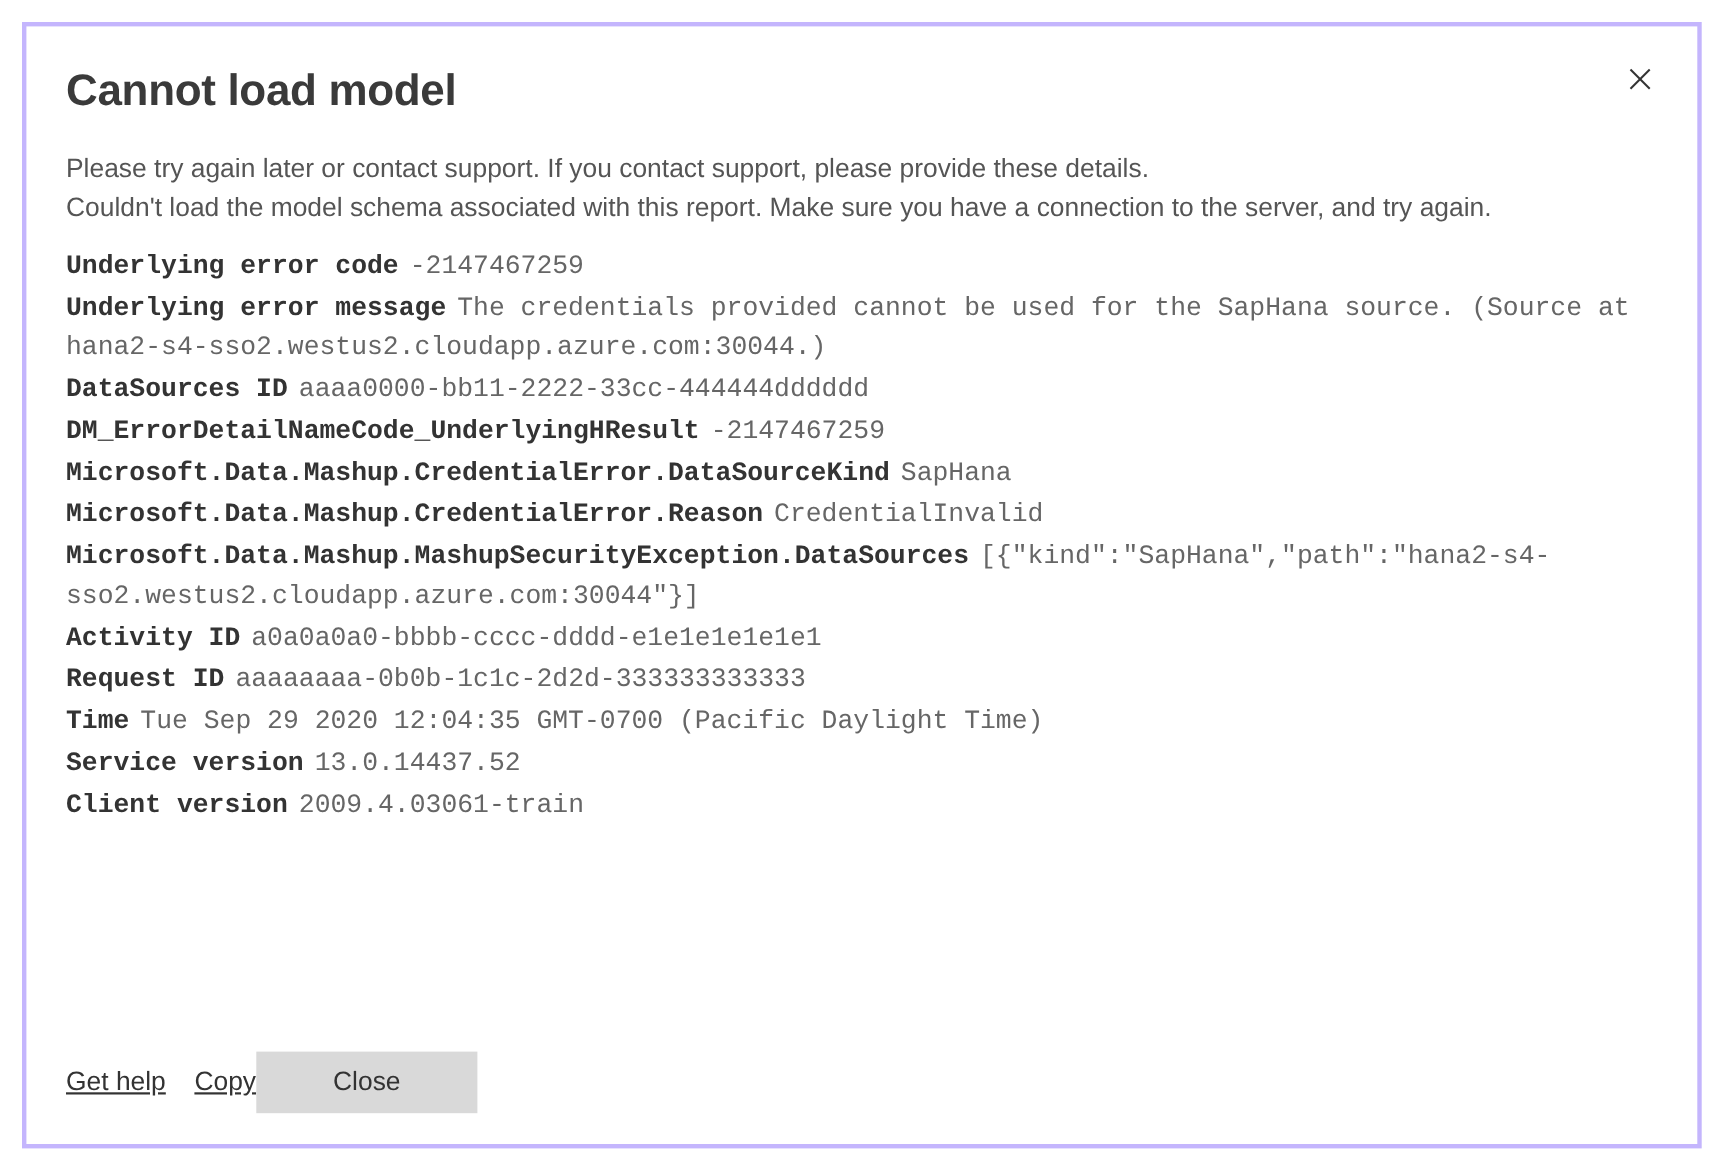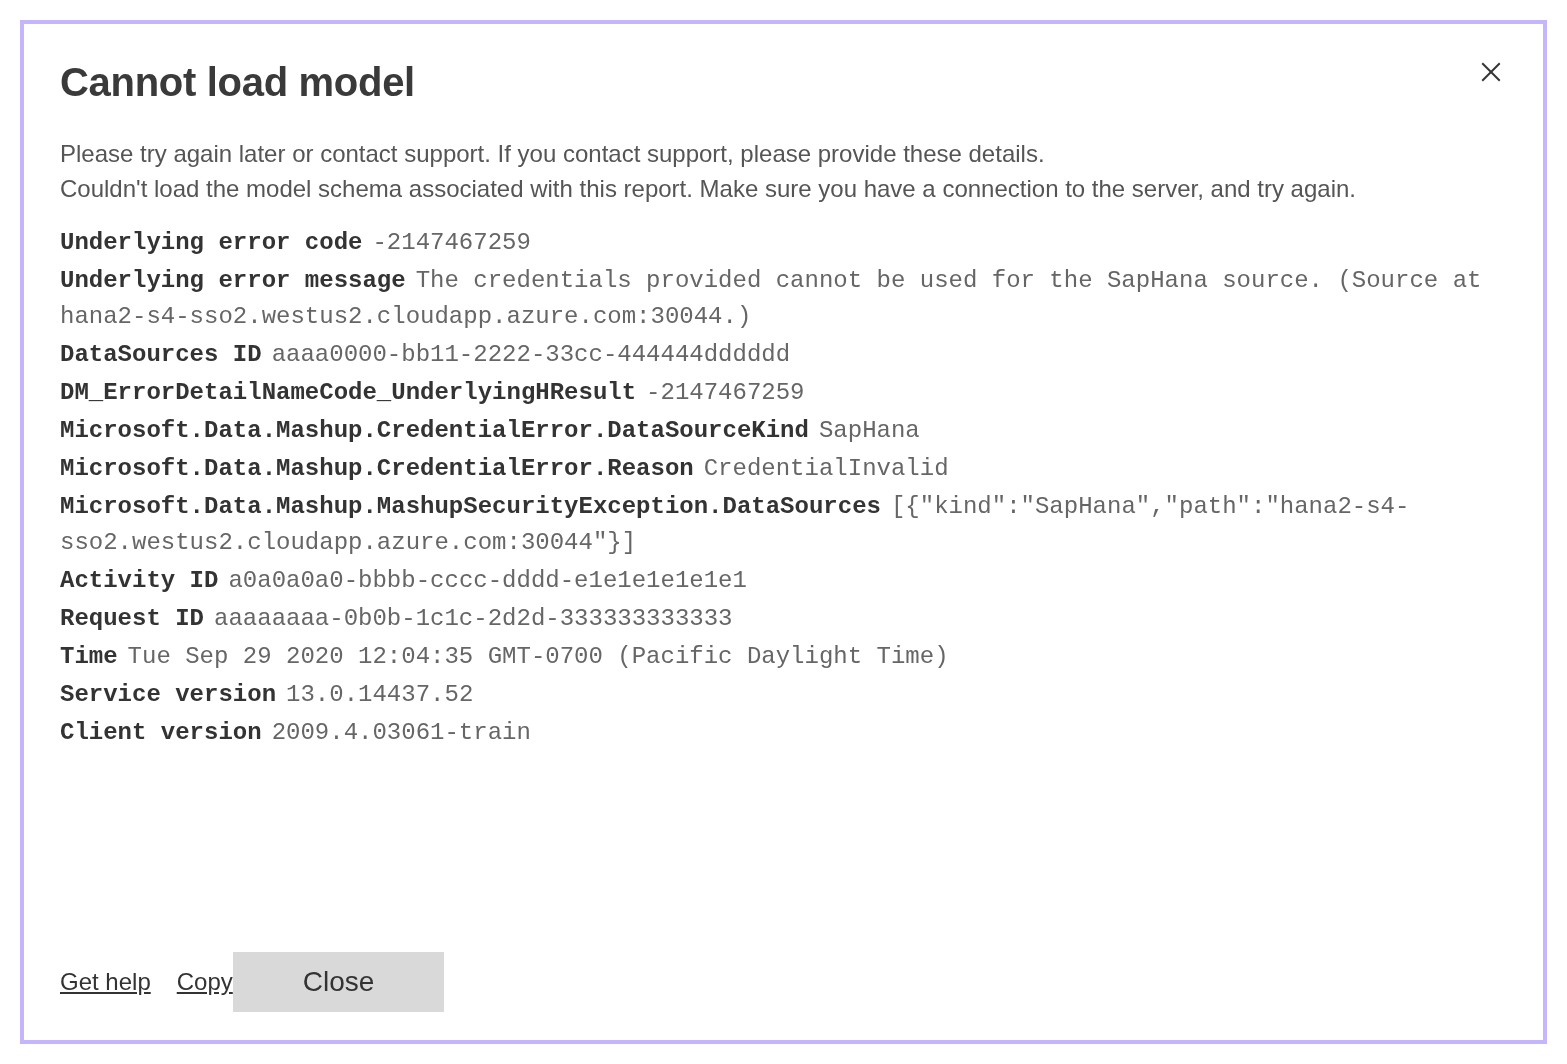--- a/index.html
+++ b/index.html
@@ -93,21 +93,21 @@
       cursor: pointer;
       background: none;
       border: none;
       padding: 0;
       font-family: inherit;
     }
     .close-primary {
       background: #d9d9d9;
       border: none;
       color: #333;
-      font-size: 28px;
+      font-size: 24px;
       padding: 14px 70px;
       cursor: pointer;
       font-family: inherit;
     }
   </style>
 </head>
 <body>
 
 <div class="dialog">
 

